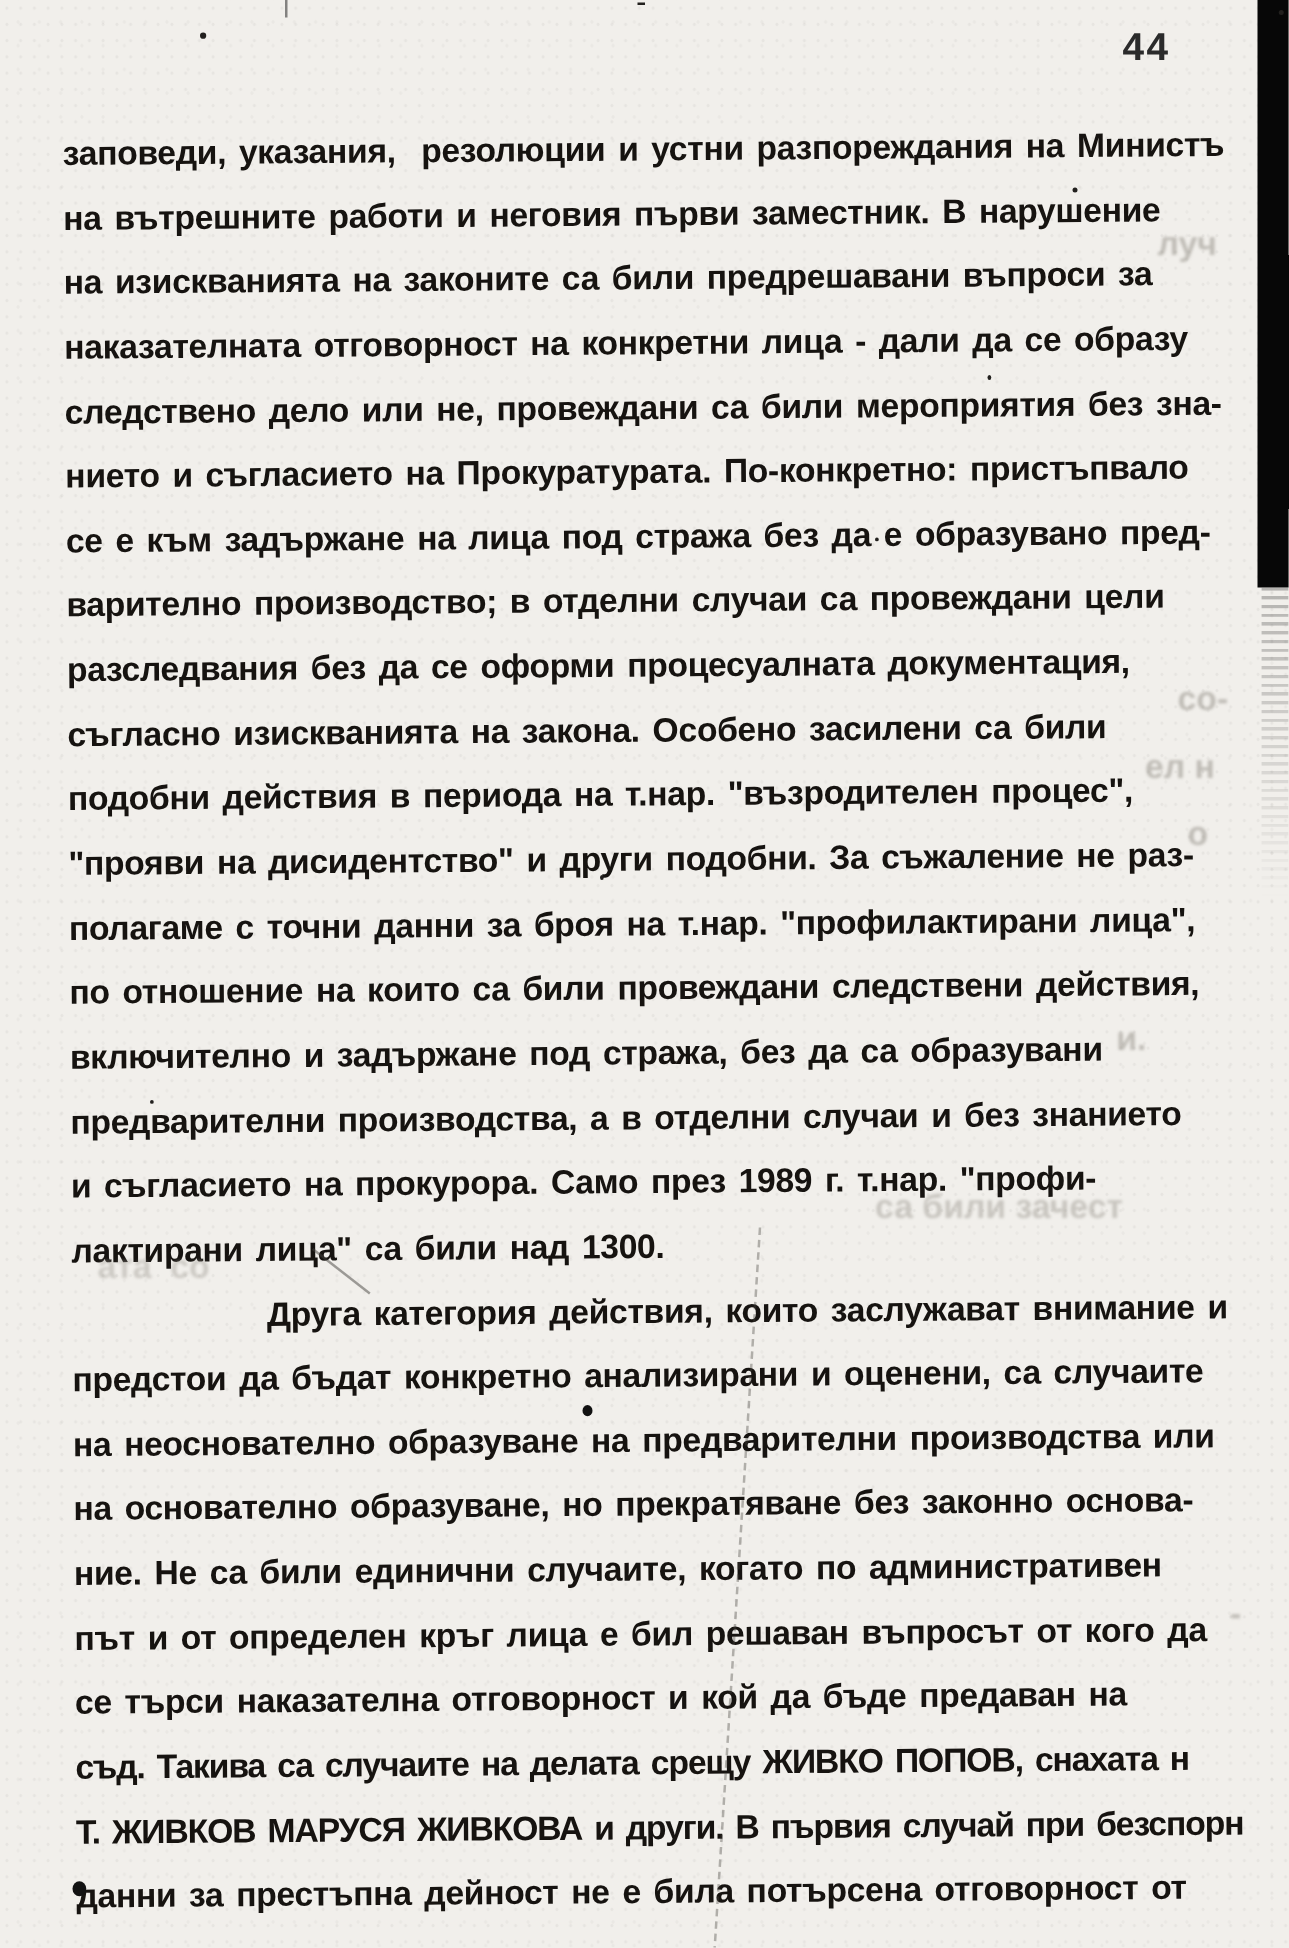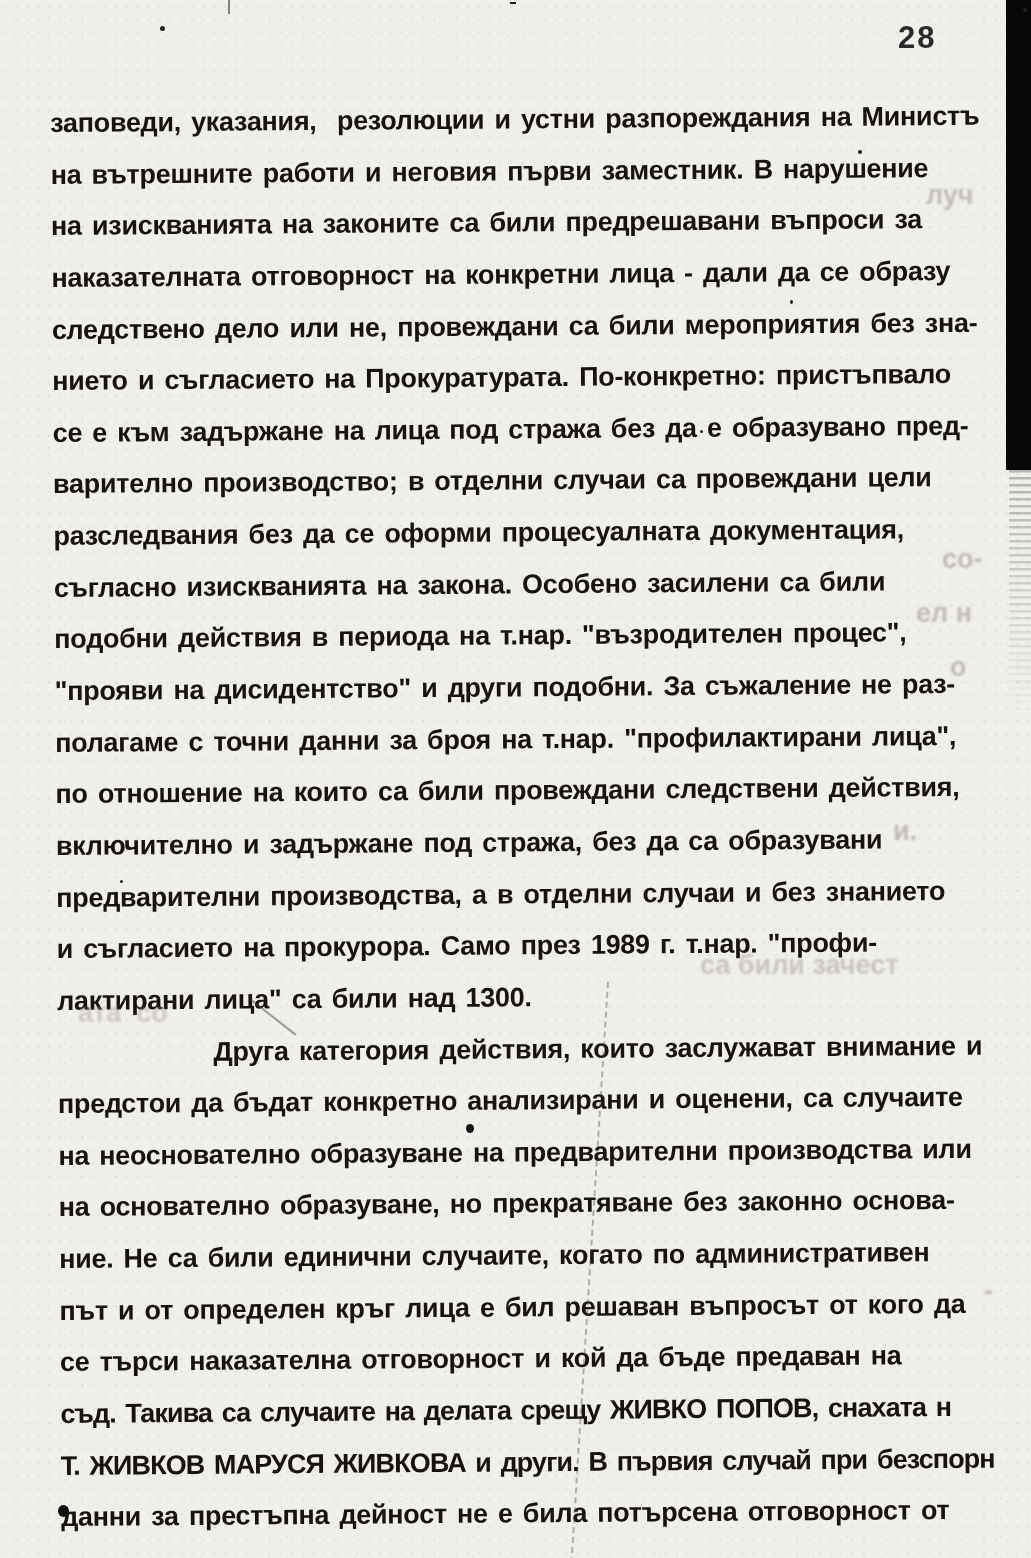--- a/index.html
+++ b/index.html
@@ -55,21 +55,21 @@
   .stroke-diag{
     position:absolute;left:244px;top:1016px;width:58px;height:2px;
     background:rgba(70,68,64,.5);transform:rotate(38deg);
   }
   .ink-dot{position:absolute;left:466px;top:1124px;width:8px;height:9px;background:#111;border-radius:50%;}
   .bullet-dot{position:absolute;left:58px;top:1505px;width:11px;height:12px;background:#121212;border-radius:50%;}
 </style>
 </head>
 <body>
 
-<div class="page-number">28</div>
+<div class="page-number">44</div>
 
 <div class="scan-bar"></div>
 <div class="scan-streaks"></div>
 
 <div class="doc-text">
   <div class="line">заповеди, указания,  резолюции и устни разпореждания на Министъ</div>
   <div class="line">на вътрешните работи и неговия първи заместник. В нарушение</div>
   <div class="line">на изискванията на законите са били предрешавани въпроси за</div>
   <div class="line">наказателната отговорност на конкретни лица - дали да се образу</div>
   <div class="line">следствено дело или не, провеждани са били мероприятия без зна-</div>

